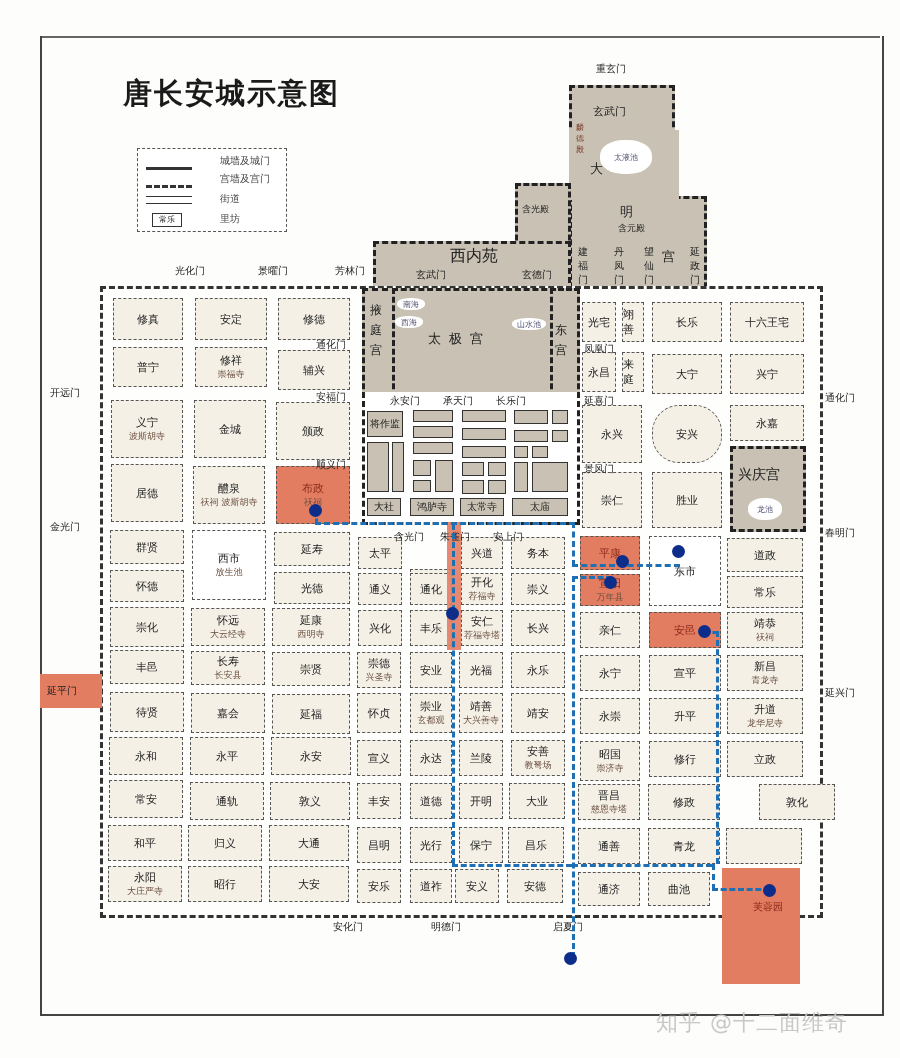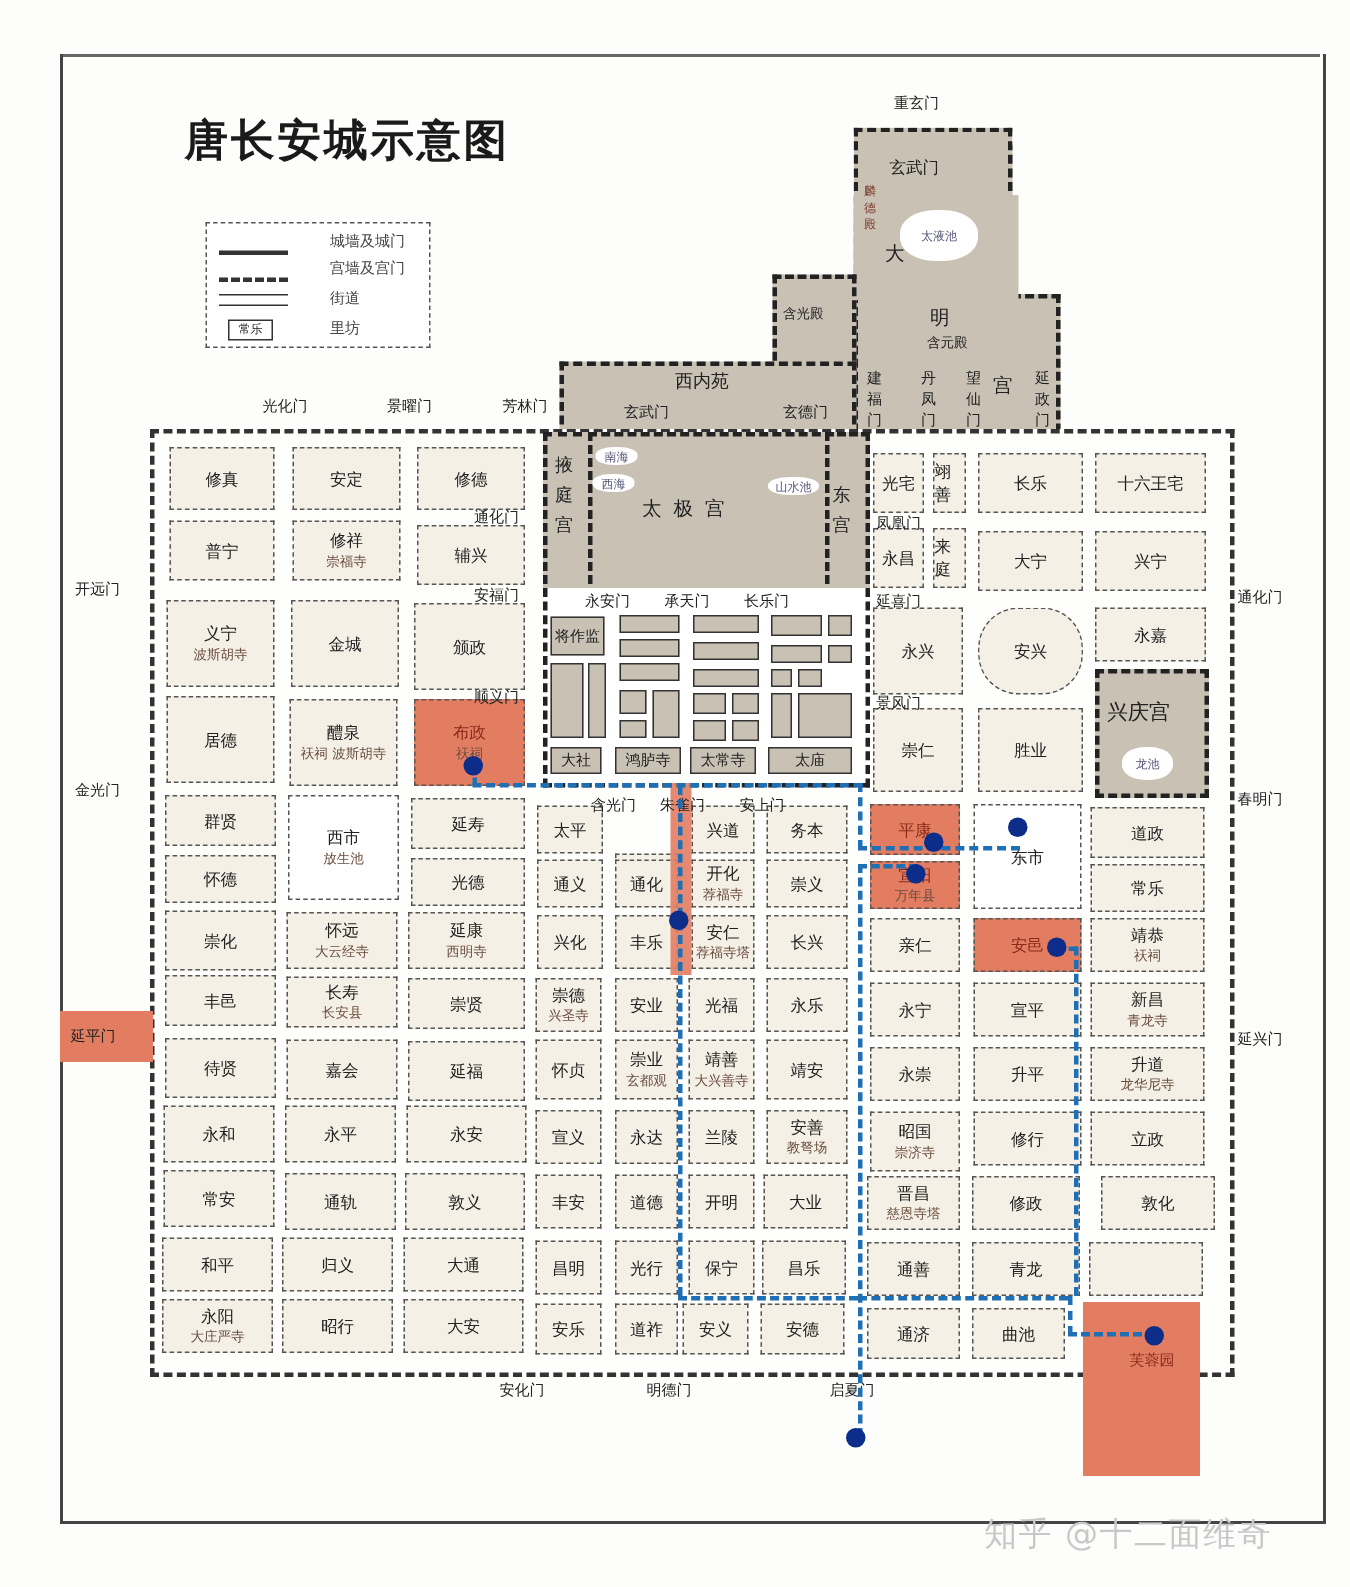--- a/index.html
+++ b/index.html
@@ -71,21 +71,21 @@
 <div class="gate" style="left:618px;top:222px;font-size:9px">含元殿</div>
 <div class="gate" style="left:576px;top:122px;width:10px;font-size:8px;white-space:normal;color:#7a3a2a">麟德殿</div>
 <div class="gate" style="left:578px;top:245px;width:10px;white-space:normal">建福门</div>
 <div class="gate" style="left:614px;top:245px;width:10px;white-space:normal">丹凤门</div>
 <div class="gate" style="left:644px;top:245px;width:10px;white-space:normal">望仙门</div>
 <div class="gate" style="left:690px;top:245px;width:10px;white-space:normal">延政门</div>
 <div class="palace" style="left:515px;top:183px;width:50px;height:60px"></div>
 <div class="gate" style="left:522px;top:203px;font-size:9px">含光殿</div>
 
 <div class="palace" style="left:373px;top:241px;width:192px;height:45px"></div>
-<div class="plabel" style="left:450px;top:246px;font-size:12px">西内苑</div>
+<div class="plabel" style="left:450px;top:246px;font-size:16px">西内苑</div>
 <div class="gate" style="left:416px;top:268px">玄武门</div>
 <div class="gate" style="left:522px;top:268px">玄德门</div>
 
 <div class="citywall"></div>
 
 <div class="palace" style="left:362px;top:288px;width:30px;height:104px"></div>
 <div class="gate" style="left:370px;top:300px;width:12px;white-space:normal;font-size:12px;line-height:20px">掖庭宫</div>
 <div class="palace" style="left:392px;top:288px;width:158px;height:104px"></div>
 <div class="plabel" style="left:428px;top:330px;letter-spacing:8px">太极宫</div>
 <div class="pond" style="left:397px;top:298px;width:28px;height:12px">南海</div>
@@ -464,21 +464,21 @@
     <div class="ward" style="left: 727px; top: 741px; width: 76px; height: 36px;">
       <span>立政</span>
     </div>
     <div class="ward" style="left: 578px; top: 784px; width: 62px; height: 36px;">
       <span>晋昌</span>
       <span class="sub">慈恩寺塔</span>
     </div>
     <div class="ward" style="left: 648px; top: 784px; width: 72px; height: 36px;">
       <span>修政</span>
     </div>
-    <div class="ward" style="left: 734px; top: 784px; width: 76px; height: 36px; justify-content: center;">
+    <div class="ward" style="left: 759px; top: 784px; width: 76px; height: 36px; justify-content: center;">
       <span>敦化</span>
     </div>
     <div class="ward" style="left: 578px; top: 828px; width: 62px; height: 36px;">
       <span>通善</span>
     </div>
     <div class="ward" style="left: 648px; top: 828px; width: 72px; height: 36px;">
       <span>青龙</span>
     </div>
     <div class="ward" style="left: 726px; top: 828px; width: 76px; height: 36px;">
       <span></span>

